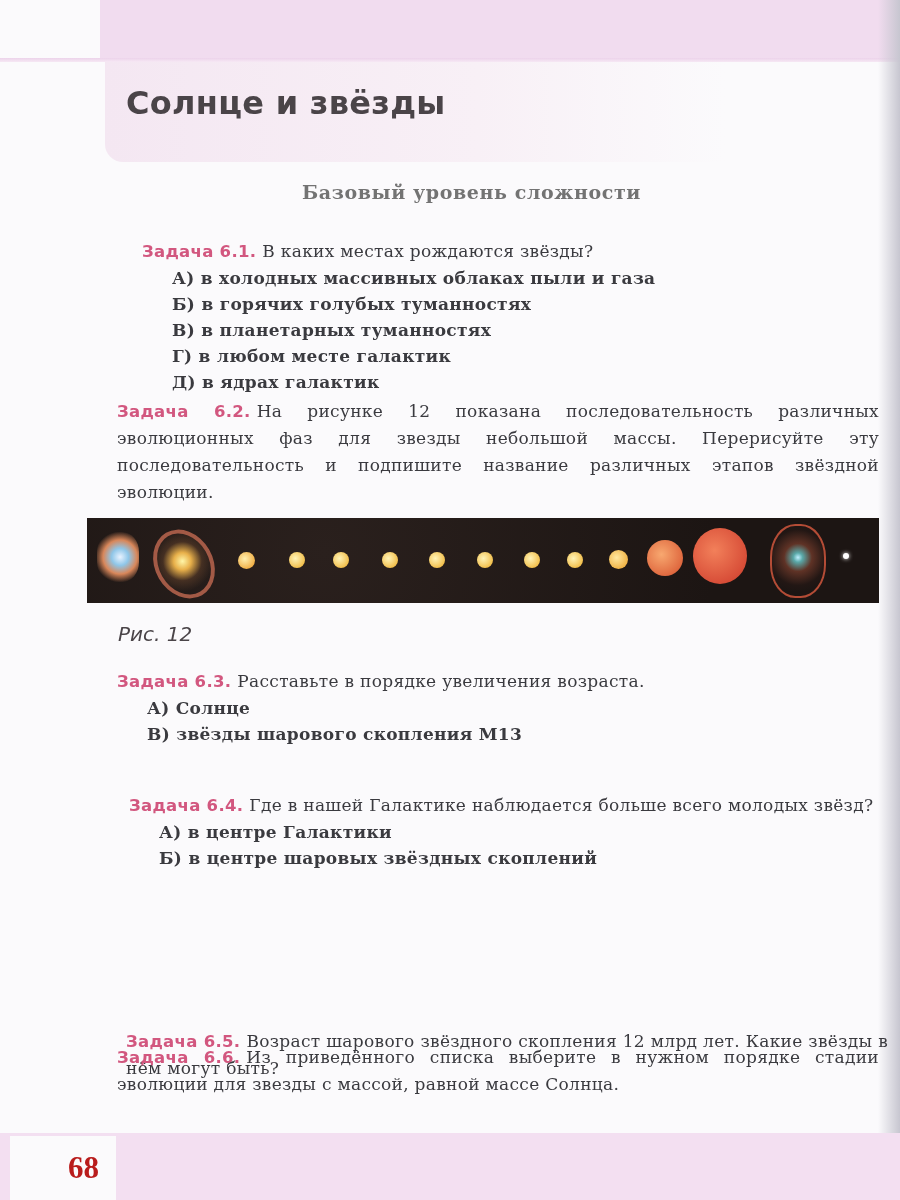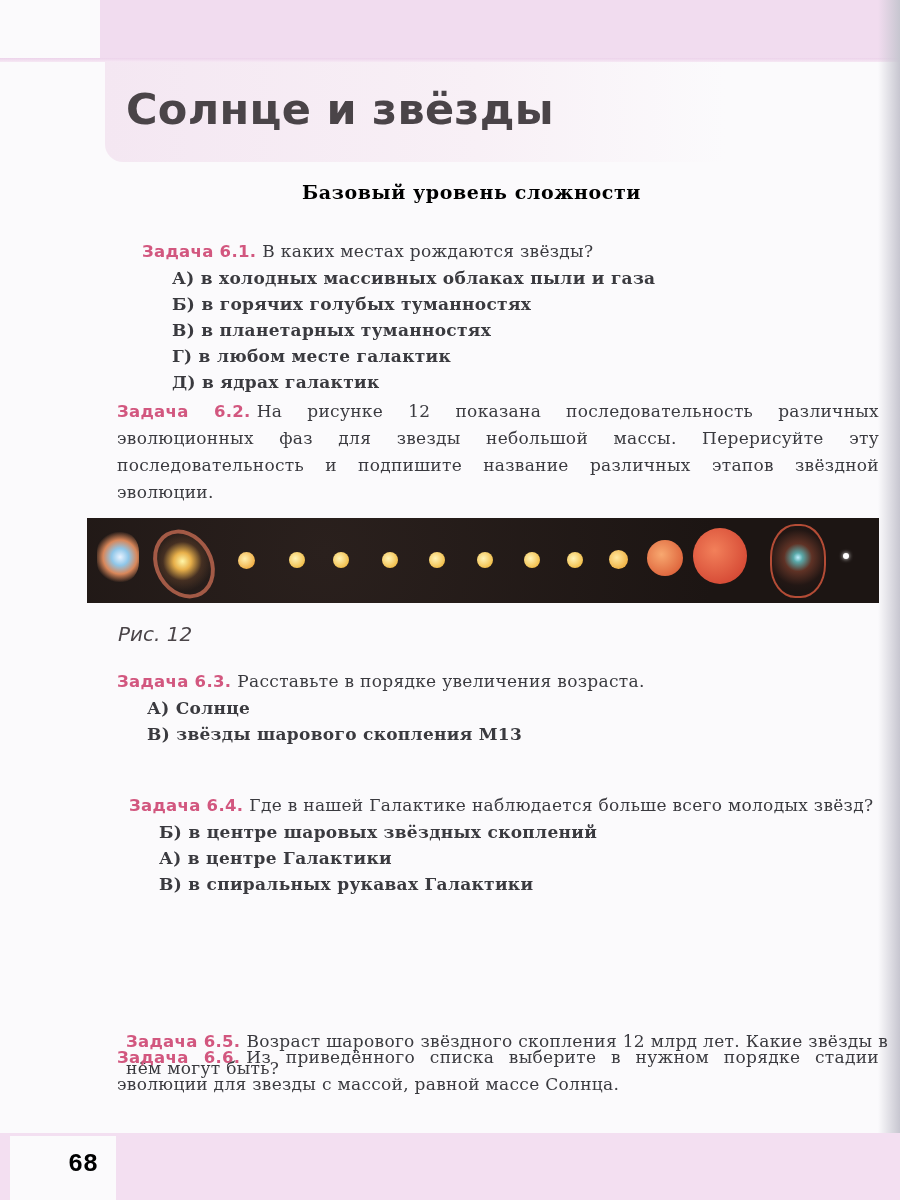--- a/index.html
+++ b/index.html
@@ -18,30 +18,30 @@
     background:linear-gradient(#ecd3ea,#f6e8f4);
   }
   .title-block {
     position:absolute; left:105px; top:62px; width:620px; height:100px;
     background:linear-gradient(90deg,#f4e7f2 0%, #f8f0f6 60%, rgba(250,246,250,0) 100%);
     border-bottom-left-radius:18px;
   }
   .page-title {
     position:absolute; left:126px; top:84px;
     font-family:"DejaVu Sans", sans-serif; font-weight:bold;
-    font-size:43px; color:#4a4448; letter-spacing:0.3px;
+    font-size:32px; color:#4a4448; letter-spacing:0.3px;
   }
   .right-shadow {
     position:absolute; right:0; top:0; width:22px; height:1200px;
     background:linear-gradient(90deg, rgba(200,200,210,0) 0%, #c7c6d0 100%);
   }
   .section-heading {
     position:absolute; left:302px; top:181px;
     font-family:"DejaVu Serif", serif; font-weight:bold;
-    font-size:19px; color:#000000; letter-spacing:0.6px;
+    font-size:19px; color:#737373; letter-spacing:0.6px;
   }
   .task { position:absolute; left:117px; width:762px; font-size:17px; line-height:27px; letter-spacing:0.3px; }
   .task-label {
     font-family:"DejaVu Sans", sans-serif; font-weight:bold;
     color:#d2577f; font-size:16.5px; margin-right:6px;
   }
   .task-text { text-align:justify; }
   .options { margin:0; padding:0 0 0 30px; list-style:none;font-weight:bold; }
   .options li { line-height:26px; }
   .figure {
@@ -58,22 +58,22 @@
   .bottom-band {
     position:absolute; left:0; top:1133px; width:900px; height:67px;
     background:#f3dff1;
   }
   .page-number-box {
     position:absolute; left:10px; top:1136px; width:106px; height:64px;
     background:#fbfafc;
   }
   .page-number {
     position:absolute; left:68px; top:1150px;
-    font-family:Liberation Mono, monospace; font-weight:bold;
-    font-size:25px; color:#000000;
+    font-family:Liberation Serif, serif; font-weight:bold;
+    font-size:31px; color:#b91c1c;
   }
 </style>
 </head>
 <body>
 
 <div class="top-band"></div>
 <div class="top-band-line"></div>
 <div class="title-block"></div>
 <div class="right-shadow"></div>
 
@@ -126,23 +126,22 @@
     <li>А) Солнце</li>
     <li>В) звёзды шарового скопления М13</li>
   </ul>
 </div>
 
 <div class="task" style="top:792px;margin-left:12px;">
   <div class="task-text">
     <span class="task-label">Задача 6.4.</span><span>Где в нашей Галактике наблюдается больше всего молодых звёзд?</span>
   </div>
   <ul class="options">
+    <li>А) в центре Галактики</li>
     <li>Б) в центре шаровых звёздных скоплений</li>
-    <li>А) в центре Галактики</li>
-    <li>В) в спиральных рукавах Галактики</li>
   </ul>
 </div>
 
 <div class="task" style="top:1028px;margin-left:9px;">
   <div class="task-text">
     <span class="task-label">Задача 6.5.</span><span>Возраст шарового звёздного скопления 12 млрд лет. Какие звёзды в нём могут быть?</span>
   </div>
 </div>
 
 <div class="task" style="top:1044px;">

